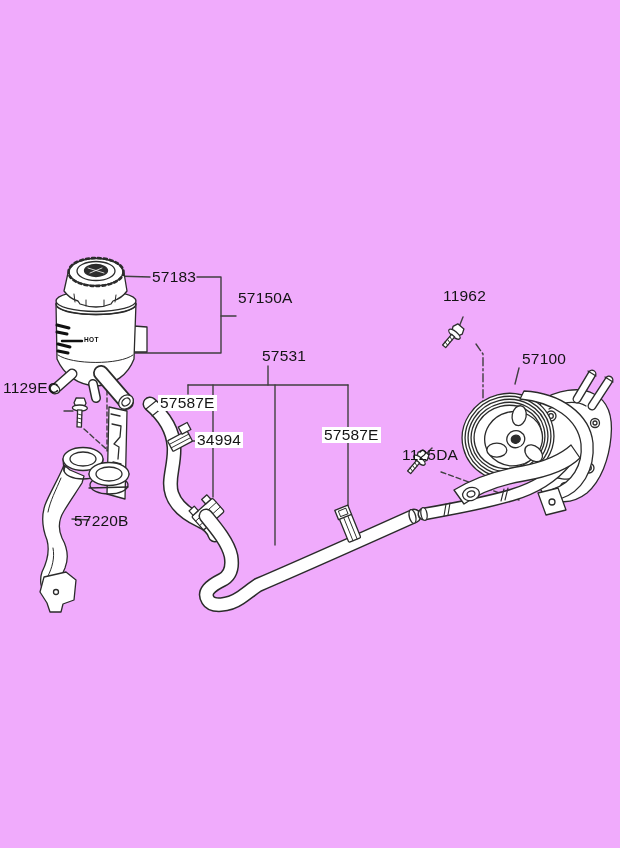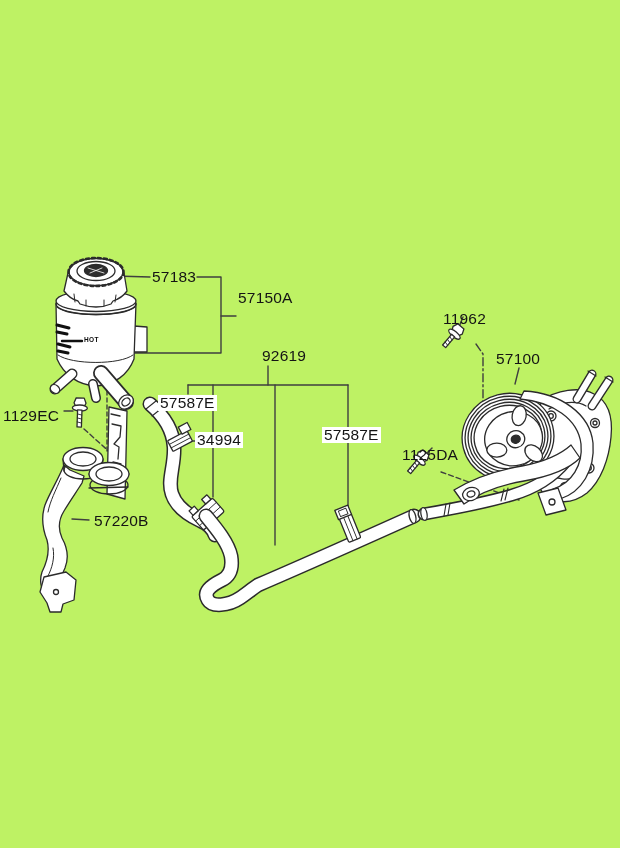--- a/index.html
+++ b/index.html
@@ -1,16 +1,16 @@
 <!DOCTYPE html>
 <html><head>
 <meta charset="utf-8">
 <style>
   html,body{margin:0;padding:0;background:#fff;}
-  .stage{position:relative;width:620px;height:848px;background:#bef264;overflow:hidden;
+  .stage{position:relative;width:620px;height:848px;background:#f0abfc;overflow:hidden;
          font-family:"Liberation Sans",sans-serif;}
   .art{position:absolute;left:0;top:0;}
   .plabel{position:absolute;font-size:15.5px;line-height:1.05;color:#141414;
           white-space:nowrap;letter-spacing:0.2px;}
   .halo{background:#ffffff;padding:0 2px;}
   .hotlbl{position:absolute;font-size:6.5px;font-weight:bold;color:#0a0a0a;
           letter-spacing:0.4px;}
 </style>
 </head>
 <body>
@@ -205,24 +205,24 @@
         <path d="M-4,-6 L4,-6 L6,-1 L4,3 L-4,3 L-6,-1 Z"></path>
         <ellipse cx="0" cy="4" rx="7" ry="2.8"></ellipse>
         <rect x="-2" y="6" width="4" height="14"></rect>
         <path d="M-2,9 l4,1 M-2,12.5 l4,1 M-2,16 l4,1" fill="none" stroke-width="0.9"></path>
       </g>
     </g>
   </svg>
 
   <div class="plabel" style="left:152px;top:269px">57183</div>
   <div class="plabel" style="left:238px;top:290px">57150A</div>
-  <div class="plabel" style="left:262px;top:348px">92619</div>
-  <div class="plabel" style="left:3px;top:408px">1129EC</div>
+  <div class="plabel" style="left:262px;top:348px">57531</div>
+  <div class="plabel" style="left:3px;top:380px">1129EC</div>
   <div class="plabel halo" style="left:158px;top:395px">57587E</div>
   <div class="plabel halo" style="left:195px;top:432px">34994</div>
-  <div class="plabel" style="left:94px;top:513px">57220B</div>
+  <div class="plabel" style="left:74px;top:513px">57220B</div>
   <div class="plabel halo" style="left:322px;top:427px">57587E</div>
   <div class="plabel" style="left:402px;top:447px">1125DA</div>
-  <div class="plabel" style="left:443px;top:311px">11962</div>
-  <div class="plabel" style="left:496px;top:351px">57100</div>
+  <div class="plabel" style="left:443px;top:288px">11962</div>
+  <div class="plabel" style="left:522px;top:351px">57100</div>
 
   <div class="hotlbl" style="left:84px;top:336px">HOT</div>
 </div>
 
 </body></html>

